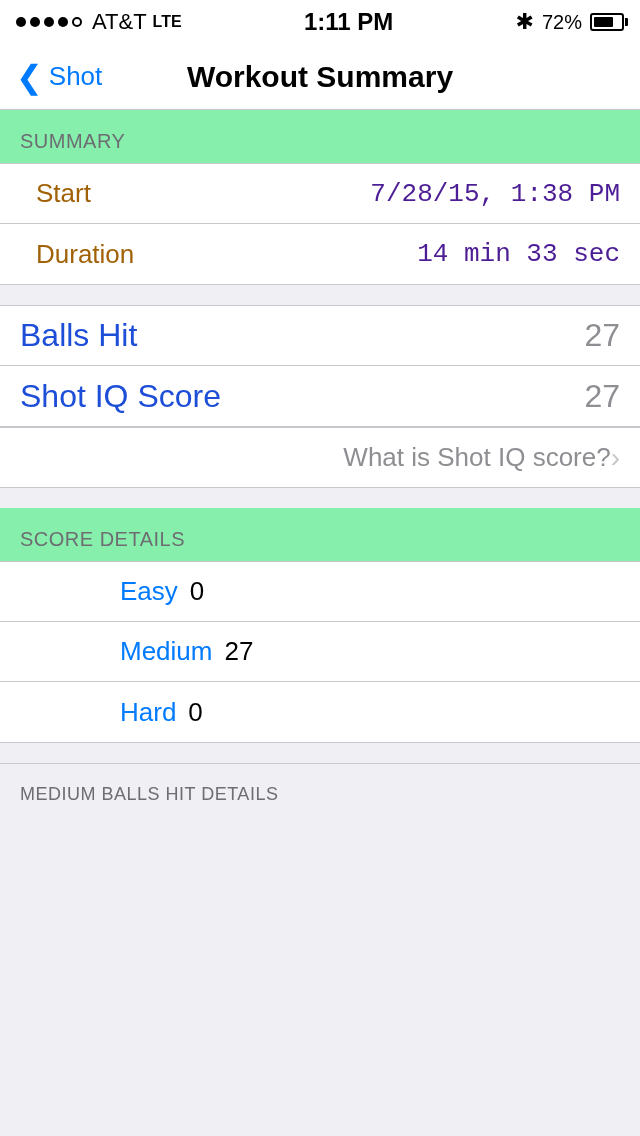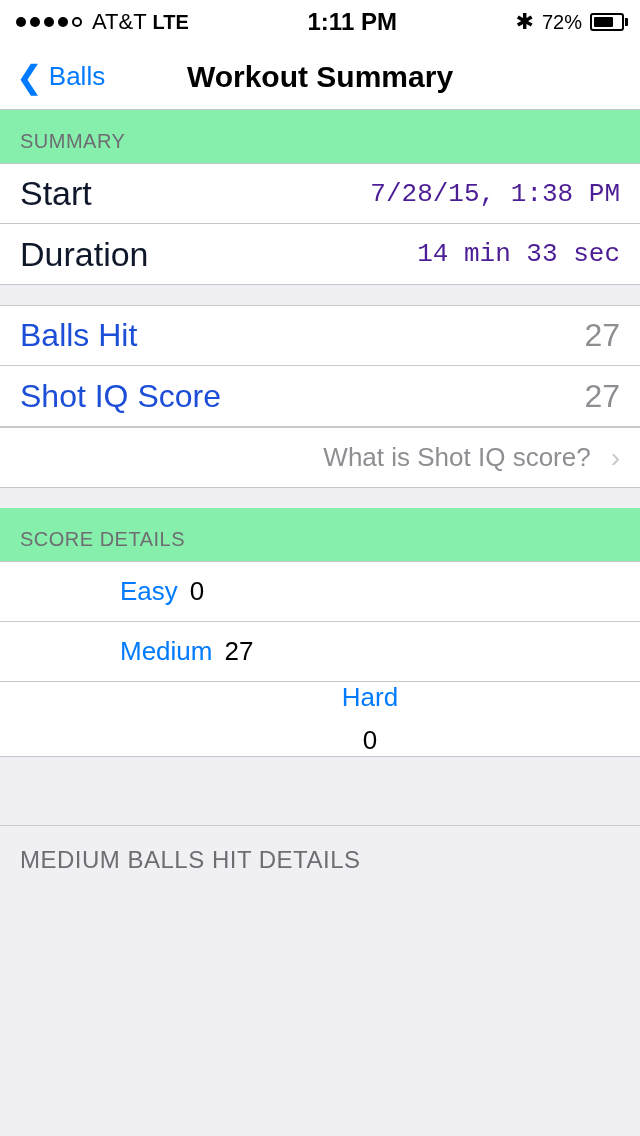--- a/index.html
+++ b/index.html
@@ -51,21 +51,21 @@
     }
 
     .carrier-text {
       font-size: 22px;
       font-weight: 400;
       color: #000;
       margin-left: 4px;
     }
 
     .lte-text {
-      font-size: 20px;
+      font-size: 16px;
       font-weight: 600;
       color: #000;
     }
 
     .status-center {
       font-size: 24px;
       font-weight: 600;
       color: #000;
     }
 
@@ -176,22 +176,23 @@
       align-items: center;
       justify-content: space-between;
       border-bottom: 1px solid #c8c7cc;
     }
 
     .table-row:last-child {
       border-bottom: none;
     }
 
     .row-label {
-      font-size: 34px;
-      color: #0f172a;
+      font-size: 26px;
+      color: #a16207;
+      margin-left: 16px;
     }
 
     .row-value {
       font-size: 26px;
       color: #4c1d95;
       font-family: Liberation Mono, monospace;
     }
 
     .row-label-large {
       font-size: 32px;
@@ -213,21 +214,21 @@
       align-items: center;
       justify-content: flex-end;
       border-top: 1px solid #c8c7cc;
     }
 
     .shot-iq-link {
       font-size: 26px;
       color: #8e8e93;
       display: flex;
       align-items: center;
-      gap: 20px;
+      gap: 0;
       cursor: pointer;
     }
 
     .chevron-right {
       color: #c7c7cc;
       font-size: 28px;
     }
 
     
     .section-gap {
@@ -245,44 +246,42 @@
       padding: 0 20px 0 120px;
       min-height: 60px;
       display: flex;
       align-items: center;
       gap: 12px;
       border-bottom: 1px solid #c8c7cc;
     }
 
     .score-row:last-child {
       border-bottom: none;
-      flex-direction: column;
     }
 
     .score-label {
       font-size: 26px;
       color: #007aff;
     }
 
     .score-value {
       font-size: 26px;
       color: #000;
     }
 
     
     .bottom-section-header {
       background: #efeff4;
       padding: 20px 20px 10px 20px;
-      font-size: 24px;
+      font-size: 18px;
       font-weight: 400;
       color: #6d6d72;
       letter-spacing: 0.5px;
       text-transform: uppercase;
       border-top: 1px solid #c8c7cc;
-      margin-top: 48px;
     }
   </style>
 </head>
 <body>
 
 <div class="status-bar">
   <div class="status-left">
     <div class="signal-dots">
       <div class="dot"></div>
       <div class="dot"></div>
@@ -300,21 +299,21 @@
     <span>72%</span>
     <div class="battery-icon">
       <div class="battery-fill"></div>
     </div>
   </div>
 </div>
 
 <div class="nav-bar">
   <div class="back-button">
     <span class="back-chevron">❮</span>
-    <span class="back-label">Balls</span>
+    <span class="back-label">Shot</span>
   </div>
   <div class="nav-title">Workout Summary</div>
 </div>
 
 <div class="section-header start-section">SUMMARY</div>
 
 <div class="table-section">
 
   <div class="table-row">
     <span class="row-label">Start</span>

